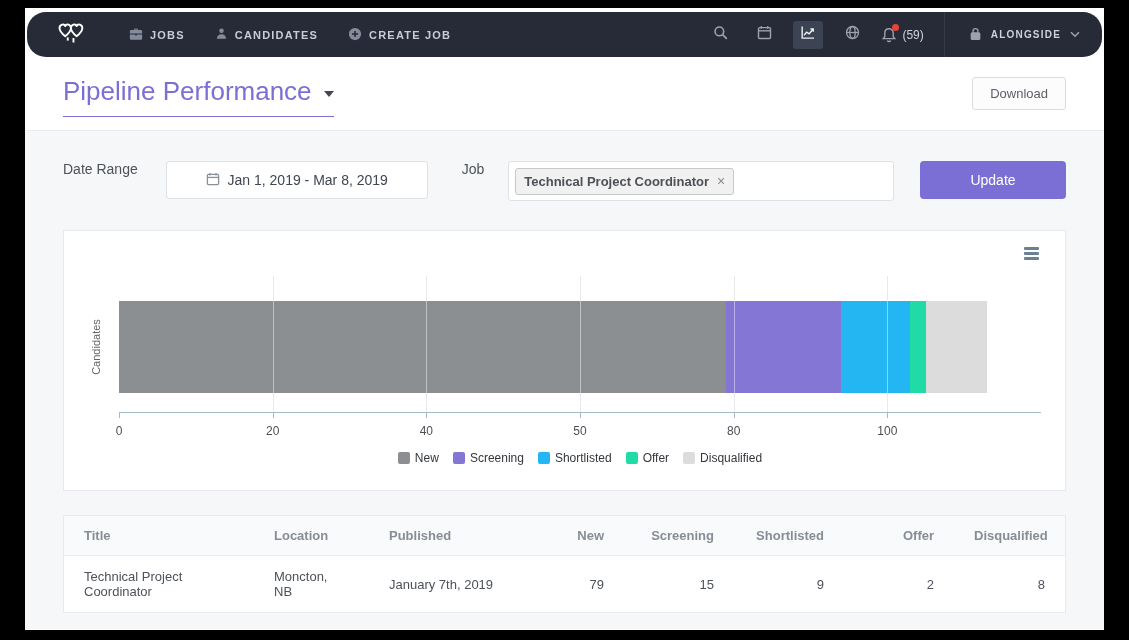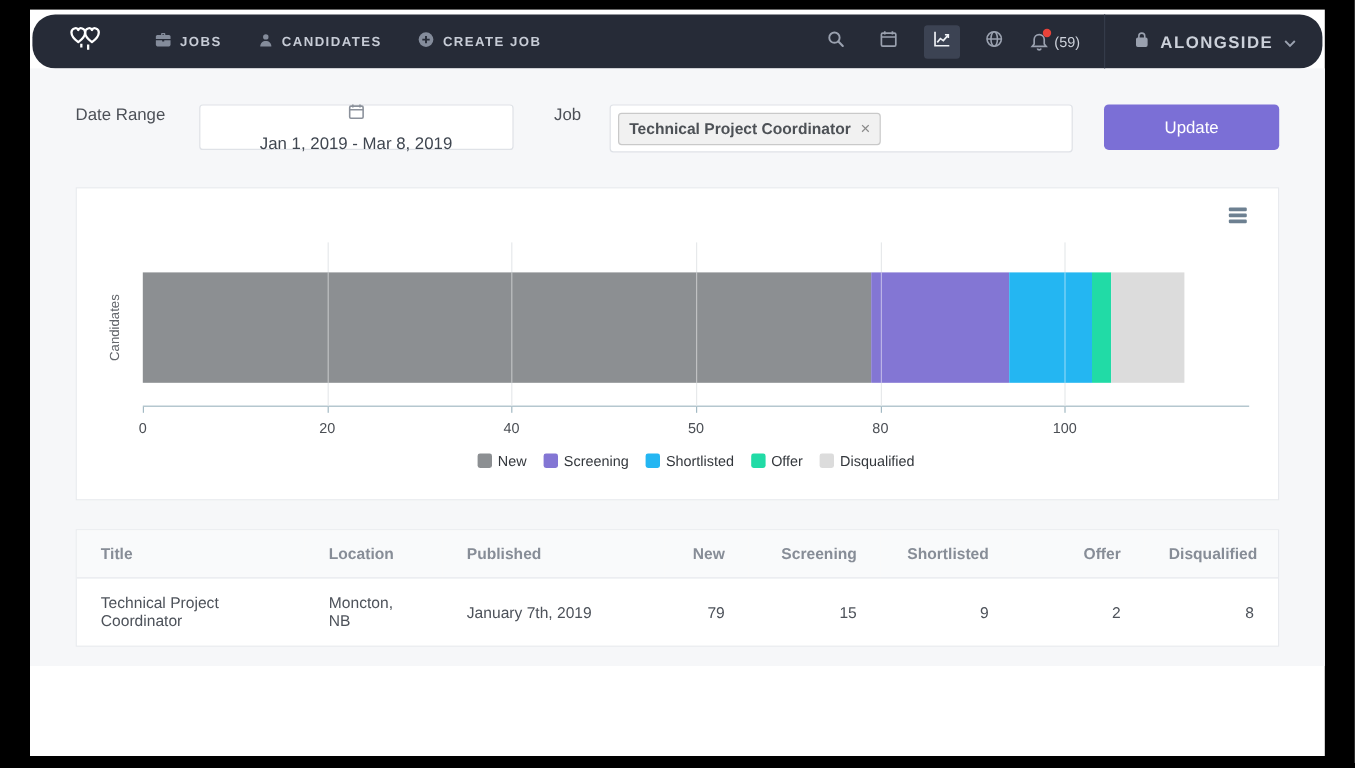--- a/index.html
+++ b/index.html
@@ -13,36 +13,36 @@
   .nav-left { display:flex; align-items:center; gap:30px; }
   .nav-item { display:flex; align-items:center; gap:7px; font-size:11px; font-weight:700; letter-spacing:1.2px; color:#c7ccd6; cursor:pointer; }
   .nav-item svg { color:#848c9b; }
   .nav-right { margin-left:auto; display:flex; align-items:center; height:100%; }
   .icon-btn { width:30px; height:28px; display:flex; align-items:center; justify-content:center; color:#9aa1af; margin-left:14px; cursor:pointer; border-radius:3px; position:relative; }
   .icon-btn.active { background:#3c4353; color:#eef1f5; }
   .notif { display:flex; align-items:center; margin-left:14px; cursor:pointer; color:#9aa1af; position:relative; }
   .notif .dot { position:absolute; top:-3px; left:11px; width:7px; height:7px; border-radius:50%; background:#e8433a; }
   .notif .count { font-size:12px; color:#ccd1da; margin-left:5px; }
   .nav-divider { width:1px; height:45px; background:#343b49; margin-left:20px; }
-  .account { display:flex; align-items:center; gap:9px; padding-left:24px; cursor:pointer; font-size:14px; font-weight:700; letter-spacing:1.2px; color:#ccd1da; }
+  .account { display:flex; align-items:center; gap:9px; padding-left:24px; cursor:pointer; font-size:10px; font-weight:700; letter-spacing:1.2px; color:#ccd1da; }
   .account svg { color:#9aa1af; }
 
   
   .page-header { height:74px; background:#fff; display:flex; align-items:center; padding:0 38px; border-bottom:1px solid #e9ebee; }
   .title-wrap { display:flex; align-items:center; cursor:pointer; border-bottom:1px solid #7b6fd6; padding-bottom:9px; margin-top:6px; }
   .page-title { font-size:26px; color:#7b6fd6; }
   .title-caret { width:0; height:0; border-left:5px solid transparent; border-right:5px solid transparent; border-top:6px solid #434850; margin-left:12px; margin-top:4px; }
   .download-btn { margin-left:auto; background:#fcfcfd; border:1px solid #d9dce1; border-radius:3px; color:#5a5f67; font-size:13px; padding:8px 17px; cursor:pointer; }
 
   
   .main { background:#f6f7f9; height:498px; padding:30px 38px 0 38px; }
 
   .filters { display:flex; align-items:flex-start; }
   .filter-label { font-size:14px; color:#4d5158; }
-  .date-input { margin-left:28px; width:262px; height:38px; background:#fff; border:1px solid #dfe2e7; border-radius:3px; display:flex; align-items:center; justify-content:center; gap:8px; font-size:14px; color:#3f4650; cursor:pointer;flex-direction:column; }
+  .date-input { margin-left:28px; width:262px; height:38px; background:#fff; border:1px solid #dfe2e7; border-radius:3px; display:flex; align-items:center; justify-content:center; gap:8px; font-size:14px; color:#3f4650; cursor:pointer; }
   .date-input svg { color:#8b919b; }
   .job-label { margin-left:34px; }
   .job-input { margin-left:24px; flex:1; height:40px; background:#fff; border:1px solid #dfe2e7; border-radius:3px; display:flex; align-items:center; padding:0 6px; cursor:text; }
   .job-tag { display:inline-flex; align-items:center; background:#f1f1f1; border:1px solid #c9c9c9; border-radius:3px; padding:5px 8px; font-size:13px; font-weight:700; color:#4d5156; }
   .tag-x { margin-left:8px; color:#8a8a8a; font-weight:400; font-size:14px; line-height:1; cursor:pointer; }
   .update-btn { margin-left:26px; width:146px; height:38px; background:#7b6fd6; border:none; border-radius:4px; color:#fff; font-size:14px; cursor:pointer; }
 
   
   .chart-card { position:relative; margin-top:29px; height:261px; background:#fff; border:1px solid #e8eaee; }
   .hamburger { position:absolute; top:16px; right:26px; display:flex; flex-direction:column; gap:2px; cursor:pointer; }
@@ -170,20 +170,27 @@
         <span>ALONGSIDE</span>
         <span>
           <svg width="10" height="7" viewBox="0 0 10 7" fill="none" stroke="currentColor" stroke-width="1.6">
             <polyline points="1,1.2 5,5.2 9,1.2"></polyline>
           </svg>
         </span>
       </div>
     </div>
   </nav>
 
+  <header class="page-header">
+    <div class="title-wrap">
+      <span class="page-title">Pipeline Performance</span>
+      <span class="title-caret"></span>
+    </div>
+    <button class="download-btn">Download</button>
+  </header>
 
   <main class="main">
 
     <div class="filters">
       <span class="filter-label">Date Range</span>
       <div class="date-input">
         <span>
           <svg width="14" height="14" viewBox="0 0 16 16" fill="none" stroke="currentColor" stroke-width="1.5">
             <rect x="1.6" y="2.8" width="12.8" height="11.6" rx="1.2"></rect>
             <line x1="4.6" y1="1.2" x2="4.6" y2="4"></line>

